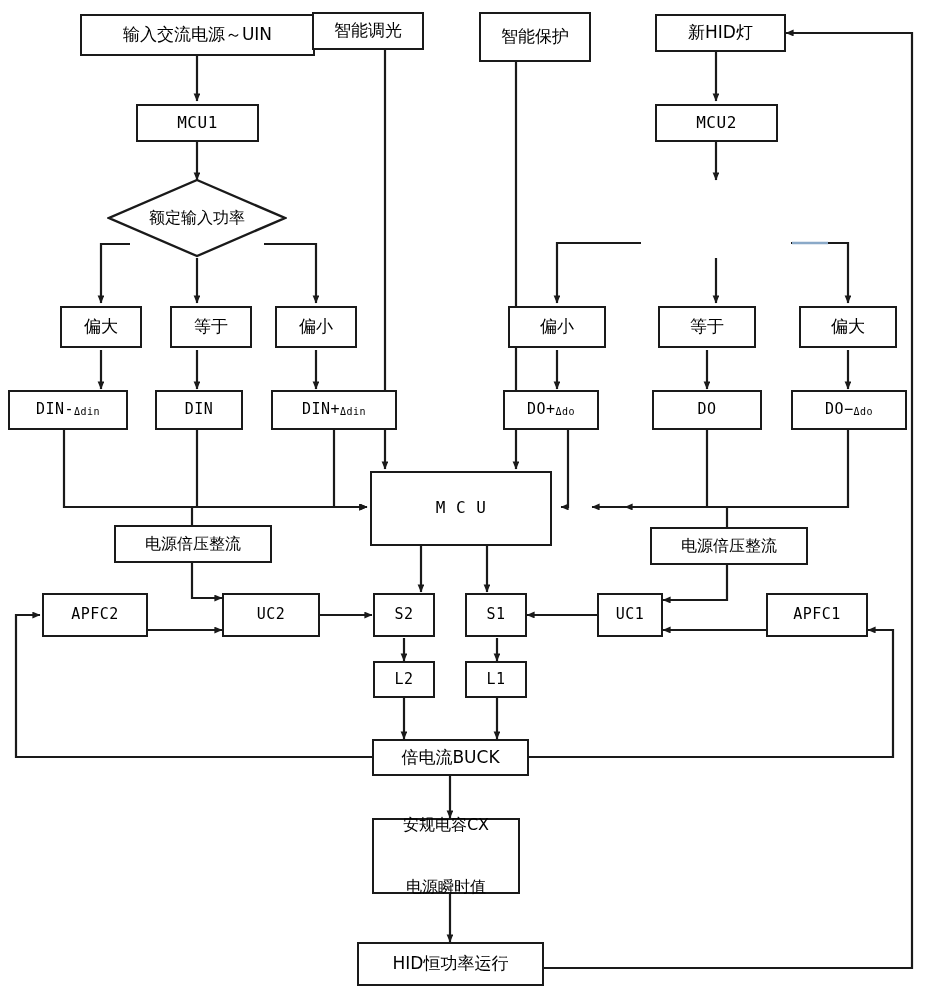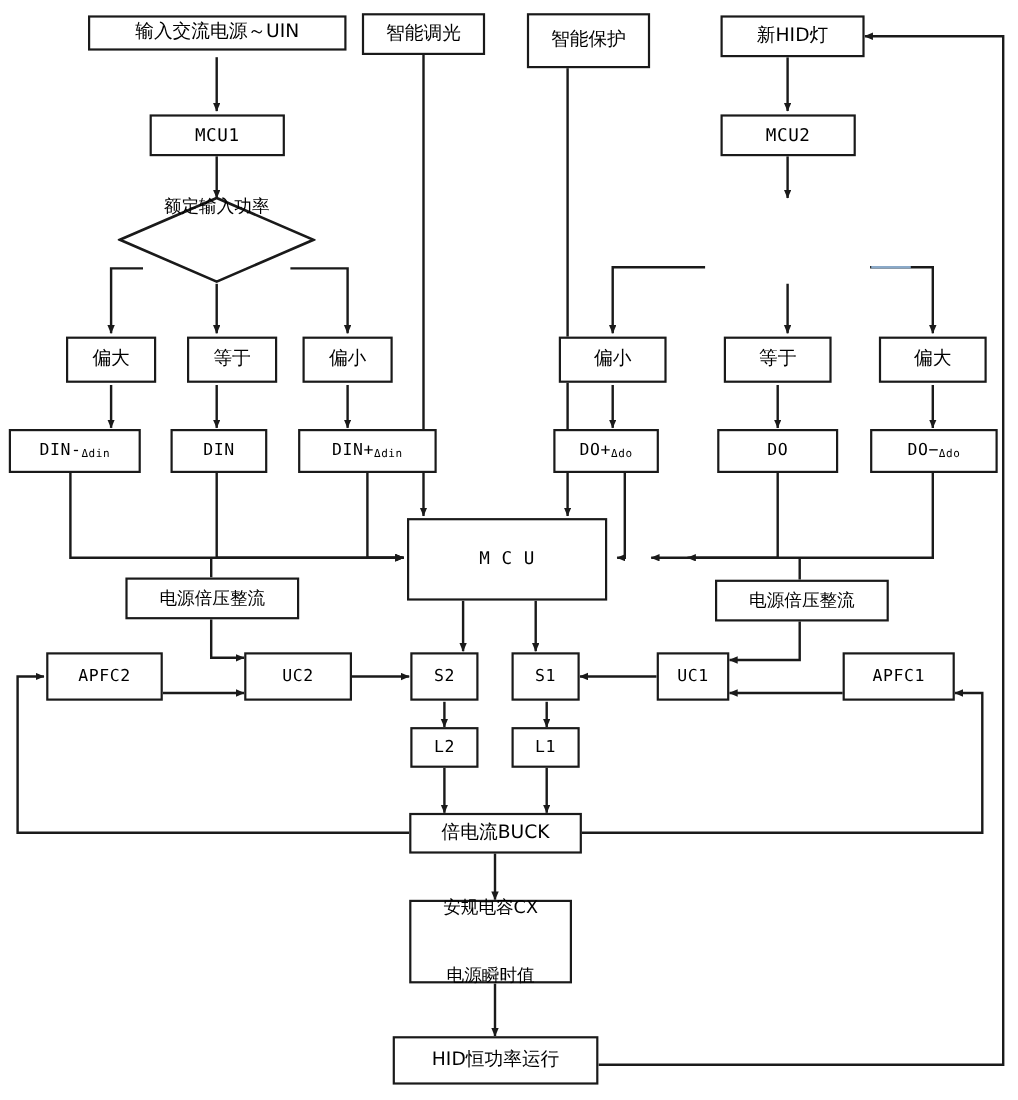--- a/index.html
+++ b/index.html
@@ -32,21 +32,21 @@
 
   
   .t17{font-size:17px;}
   .t16{font-size:16px;}
   .t15{font-size:15px;}
 
   .diamond{
     position:absolute;
     background:transparent;
     border:none;
-    display:flex;align-items:flex-start;justify-content:center;
+    display:flex;align-items:center;justify-content:center;
   }
   .diamond .dlabel{
     position:relative;z-index:2;
     font-size:16px;
     color:#000;
   }
   .sub{font-size:10px;vertical-align:-1px;}
 </style>
 </head>
 <body>
@@ -127,25 +127,25 @@
 
       <path d="M372,757 L16,757 L16,615 L40,615" marker-end="url(#ar)"></path>
 
       <path d="M528,757 L893,757 L893,630 L868,630" marker-end="url(#ar)"></path>
 
       <path d="M544,968 L912,968 L912,33 L786,33" marker-end="url(#ar)"></path>
 
     </g>
   </svg>
 
-  <div class="node cjk t17" style="left:80px;top:14px;width:235px;height:32px;">
+  <div class="node cjk t17" style="left:80px;top:14px;width:235px;height:42px;">
     <span class="lbl">输入交流电源～UIN</span>
   </div>
 
-  <div class="node cjk t17" style="left:329px;top:12px;width:112px;height:38px;">
+  <div class="node cjk t17" style="left:312px;top:12px;width:112px;height:38px;">
     <span class="lbl">智能调光</span>
   </div>
 
   <div class="node cjk t17" style="left:459px;top:12px;width:112px;height:50px;margin-left:20px;">
     <span class="lbl">智能保护</span>
   </div>
 
   <div class="node cjk t17" style="left:655px;top:14px;width:131px;height:38px;">
     <span class="lbl">新HID灯</span>
   </div>

